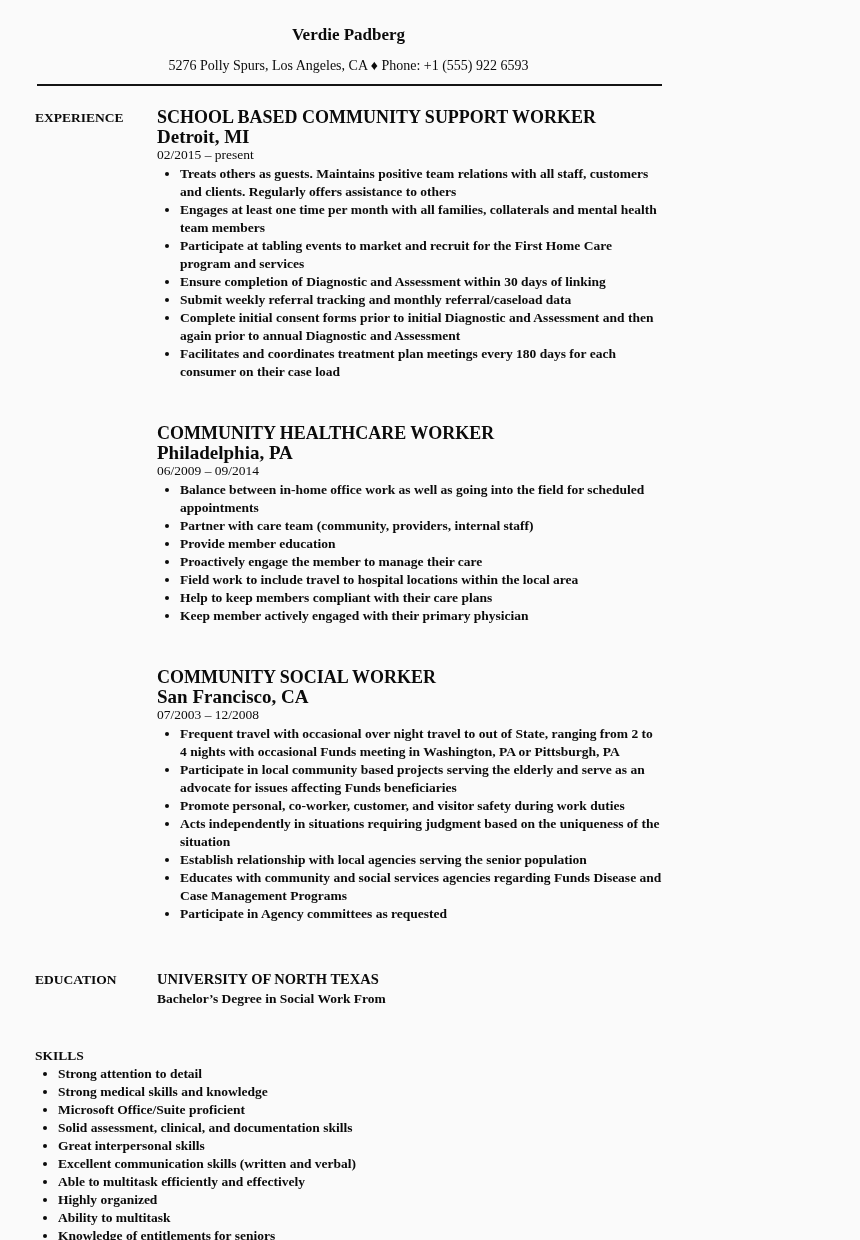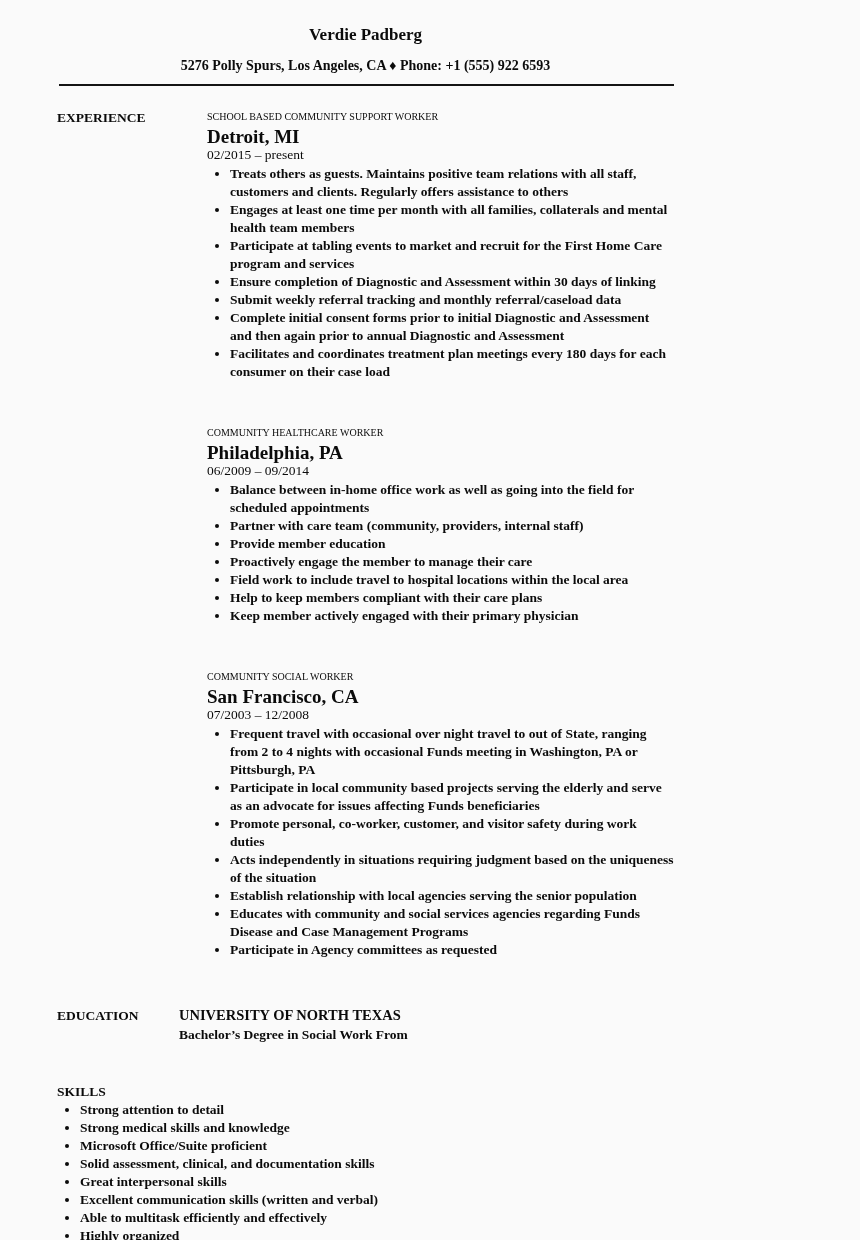--- a/index.html
+++ b/index.html
@@ -11,34 +11,33 @@
     height: 1240px;
     background: #fafafa;
     color: #0b0b0b;
     font-family: "Liberation Serif", "DejaVu Serif", serif;
     overflow: hidden;
   }
   .page {
     box-sizing: border-box;
     width: 700px;
     height: 1240px;
-    padding: 24px 38px 0 45px;
-    margin-left: 12px;
+    padding: 24px 38px 0 35px;
   }
   .header {
     text-align: center;
   }
   .name {
     font-size: 17px;
     font-weight: bold;
     line-height: 22px;
   }
   .contact {
     font-size: 14px;
-    font-weight: bold;
+    font-weight: normal;
     line-height: 18px;
     margin-top: 11px;
     text-align: center;
   }
   .rule {
     border: none;
     border-top: 2px solid #141414;
     margin: 9px 0 0 2px;
   }
   .section {
@@ -50,28 +49,28 @@
     flex-shrink: 0;
     font-size: 13.5px;
     font-weight: bold;
     line-height: 19px;
     padding-top: 1px;
   }
   .section-content {
     flex: 1;
     min-width: 0;
   }
-  .section-experience { margin-top: 21px; gap: 28px; }
+  .section-experience { margin-top: 21px; }
   .section-education  { margin-top: 46px; }
   .section-skills     { margin-top: 36px; flex-direction: column; }
   .job + .job { margin-top: 42px; }
   .job-title {
     margin: 0;
-    font-size: 10px;
-    font-weight: normal;
+    font-size: 18px;
+    font-weight: bold;
     line-height: 20px;
   }
   .job-location {
     font-size: 19px;
     font-weight: bold;
     line-height: 18px;
     margin-top: 1px;
   }
   .job-dates {
     font-size: 13.5px;

